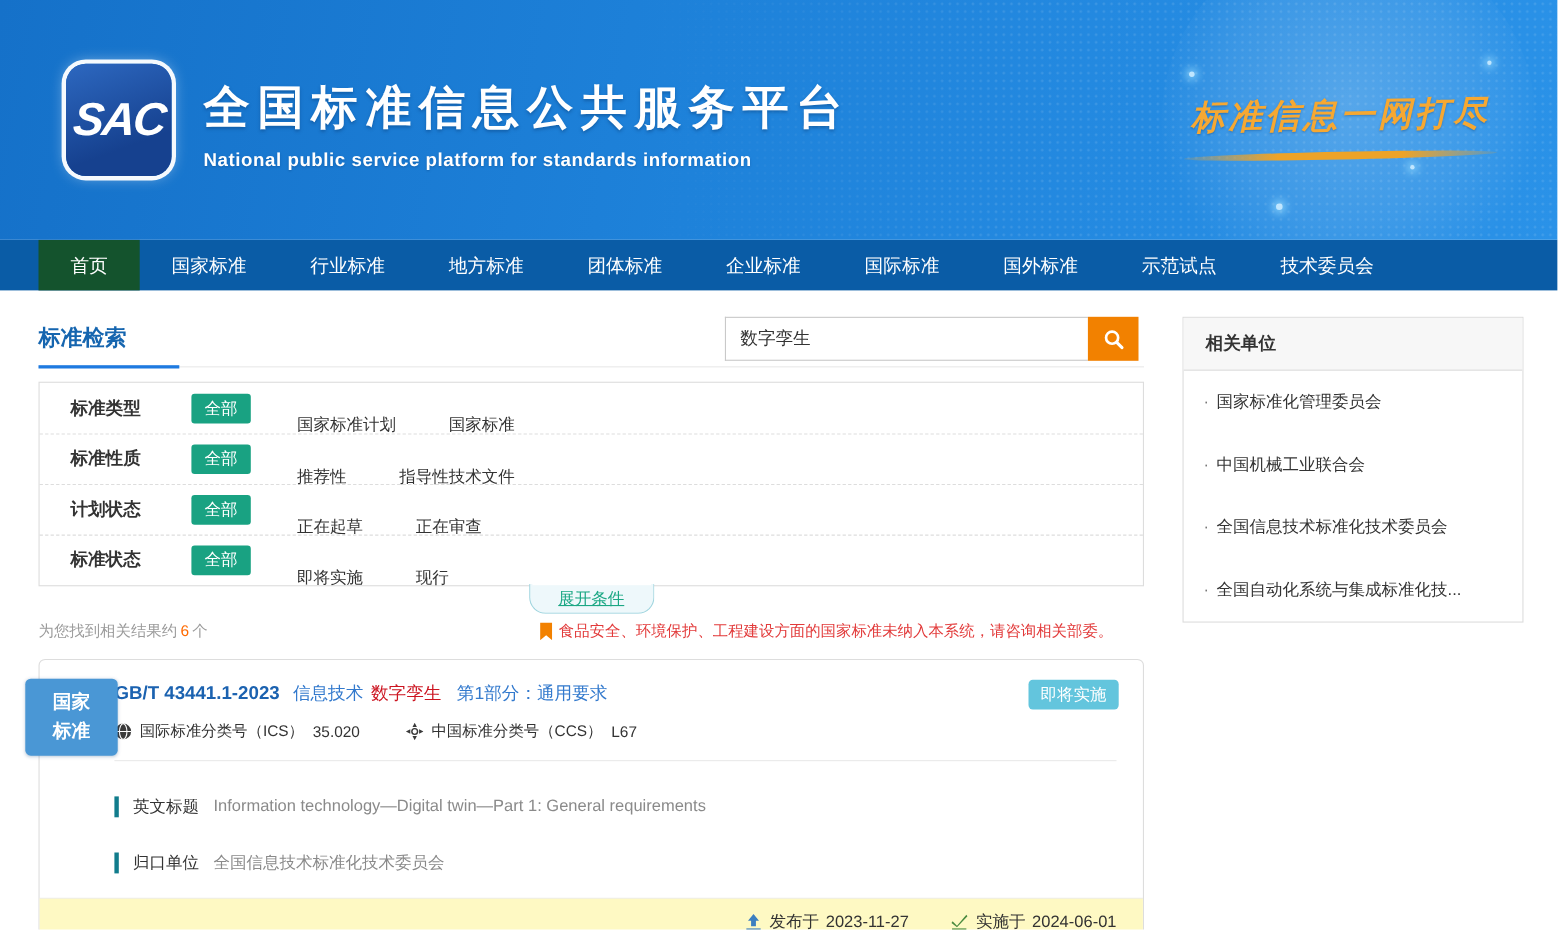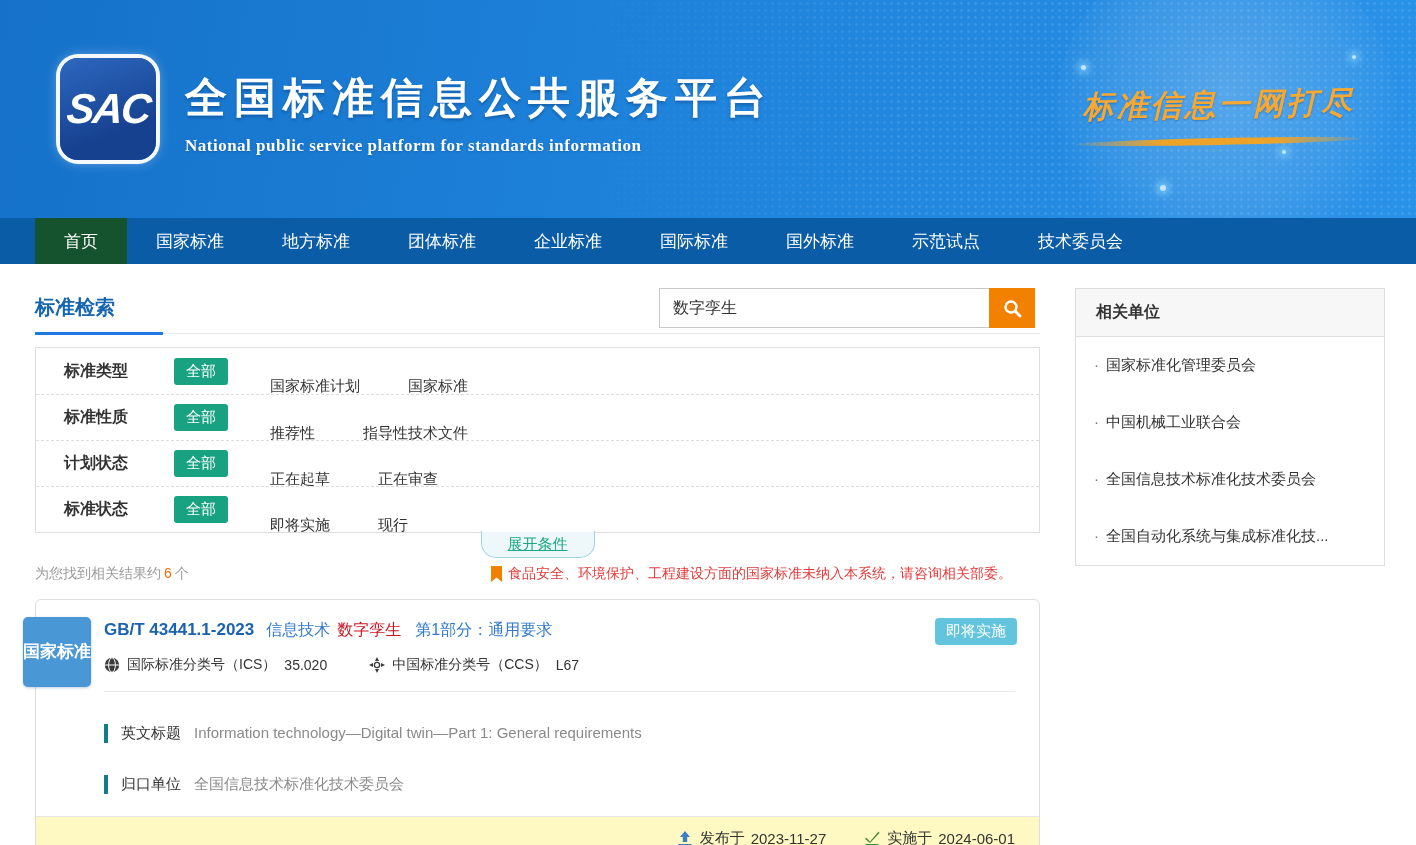--- a/index.html
+++ b/index.html
@@ -38,21 +38,21 @@
     color:#fff; font-size:42px; font-weight:bold; font-style:italic;
     letter-spacing:-2px; transform:skewX(-6deg);
   }
   .brand-block { position:absolute; left:185px; top:70px; }
   .brand-title {
     color:#fff; font-size:42px; font-weight:bold; letter-spacing:7px;
     text-shadow:0 2px 3px rgba(0,40,90,.35); white-space:nowrap;
   }
   .brand-subtitle {
     color:#fff; font-size:17px; font-weight:bold; letter-spacing:.5px; margin-top:10px;
-    text-shadow:0 1px 2px rgba(0,40,90,.3); white-space:nowrap;font-family:Liberation Serif, serif;
+    text-shadow:0 1px 2px rgba(0,40,90,.3); white-space:nowrap;
   }
   .slogan-wrap { position:absolute; right:55px; top:84px; text-align:center; }
   .slogan {
     color:#f6a832; font-size:31px; font-weight:bold; font-style:italic;
     letter-spacing:3px; white-space:nowrap; text-shadow:0 1px 2px rgba(0,40,90,.3);
     transform:rotate(-1deg);
   }
   .slogan-underline {
     width:285px; height:7px; margin:12px auto 0;
     background:linear-gradient(90deg, rgba(240,160,40,.15), #eda328 30%, #eda328 70%, rgba(240,160,40,.15));
@@ -109,23 +109,23 @@
   
   .result-info { display:flex; align-items:center; justify-content:space-between; margin-top:32px; padding-right:28px; }
   .result-count { font-size:14px; color:#9b9b9b; white-space:nowrap; }
   .result-count .num { color:#ff6a00; margin:0 3px; }
   .notice { display:flex; align-items:center; font-size:14px; color:#e23a3a; white-space:nowrap; }
   .notice .bm { margin-right:6px; display:inline-flex; }
 
   
   .result-card { position:relative; margin-top:16px; border:1px solid #ddd; border-radius:6px; background:#fff; }
   .type-badge {
-    position:absolute; left:-13px; top:17px; width:68px; height:70px;
+    position:absolute; left:-13px; top:17px; width:84px; height:70px;
     background:#4a97d5; border-radius:5px; color:#fff; font-size:17px; font-weight:bold;
-    display:flex; flex-direction:row; align-items:center; justify-content:center; line-height:1.55;
+    display:flex; flex-direction:column; align-items:center; justify-content:center; line-height:1.55;
     box-shadow:0 1px 3px rgba(0,60,120,.25); cursor:pointer;
   }
   .card-body { padding:20px 24px 0 68px; }
   .card-title-row { display:flex; align-items:baseline; padding-right:110px; }
   .std-code { font-size:17px; font-weight:bold; color:#1b62b0; margin-right:12px; cursor:pointer; white-space:nowrap; }
   .t-blue { font-size:16px; color:#3279cd; cursor:pointer; white-space:nowrap; }
   .t-red { font-size:16px; color:#cc1420; margin:0 7px; cursor:pointer; white-space:nowrap; }
   .t-blue2 { font-size:16px; color:#3279cd; margin-left:7px; cursor:pointer; white-space:nowrap; }
   .status-badge {
     position:absolute; right:22px; top:18px; background:#63c5dd; color:#fff;
@@ -178,20 +178,21 @@
     <div class="slogan-wrap">
       <div class="slogan">标准信息一网打尽</div>
       <div class="slogan-underline"></div>
     </div>
   </div>
 </div>
 
 <div class="main-nav">
   <div class="nav-item active">首页</div>
   <div class="nav-item">国家标准</div>
+  <div class="nav-item">行业标准</div>
   <div class="nav-item">地方标准</div>
   <div class="nav-item">团体标准</div>
   <div class="nav-item">企业标准</div>
   <div class="nav-item">国际标准</div>
   <div class="nav-item">国外标准</div>
   <div class="nav-item">示范试点</div>
   <div class="nav-item">技术委员会</div>
 </div>
 
 <div class="main-wrap">

